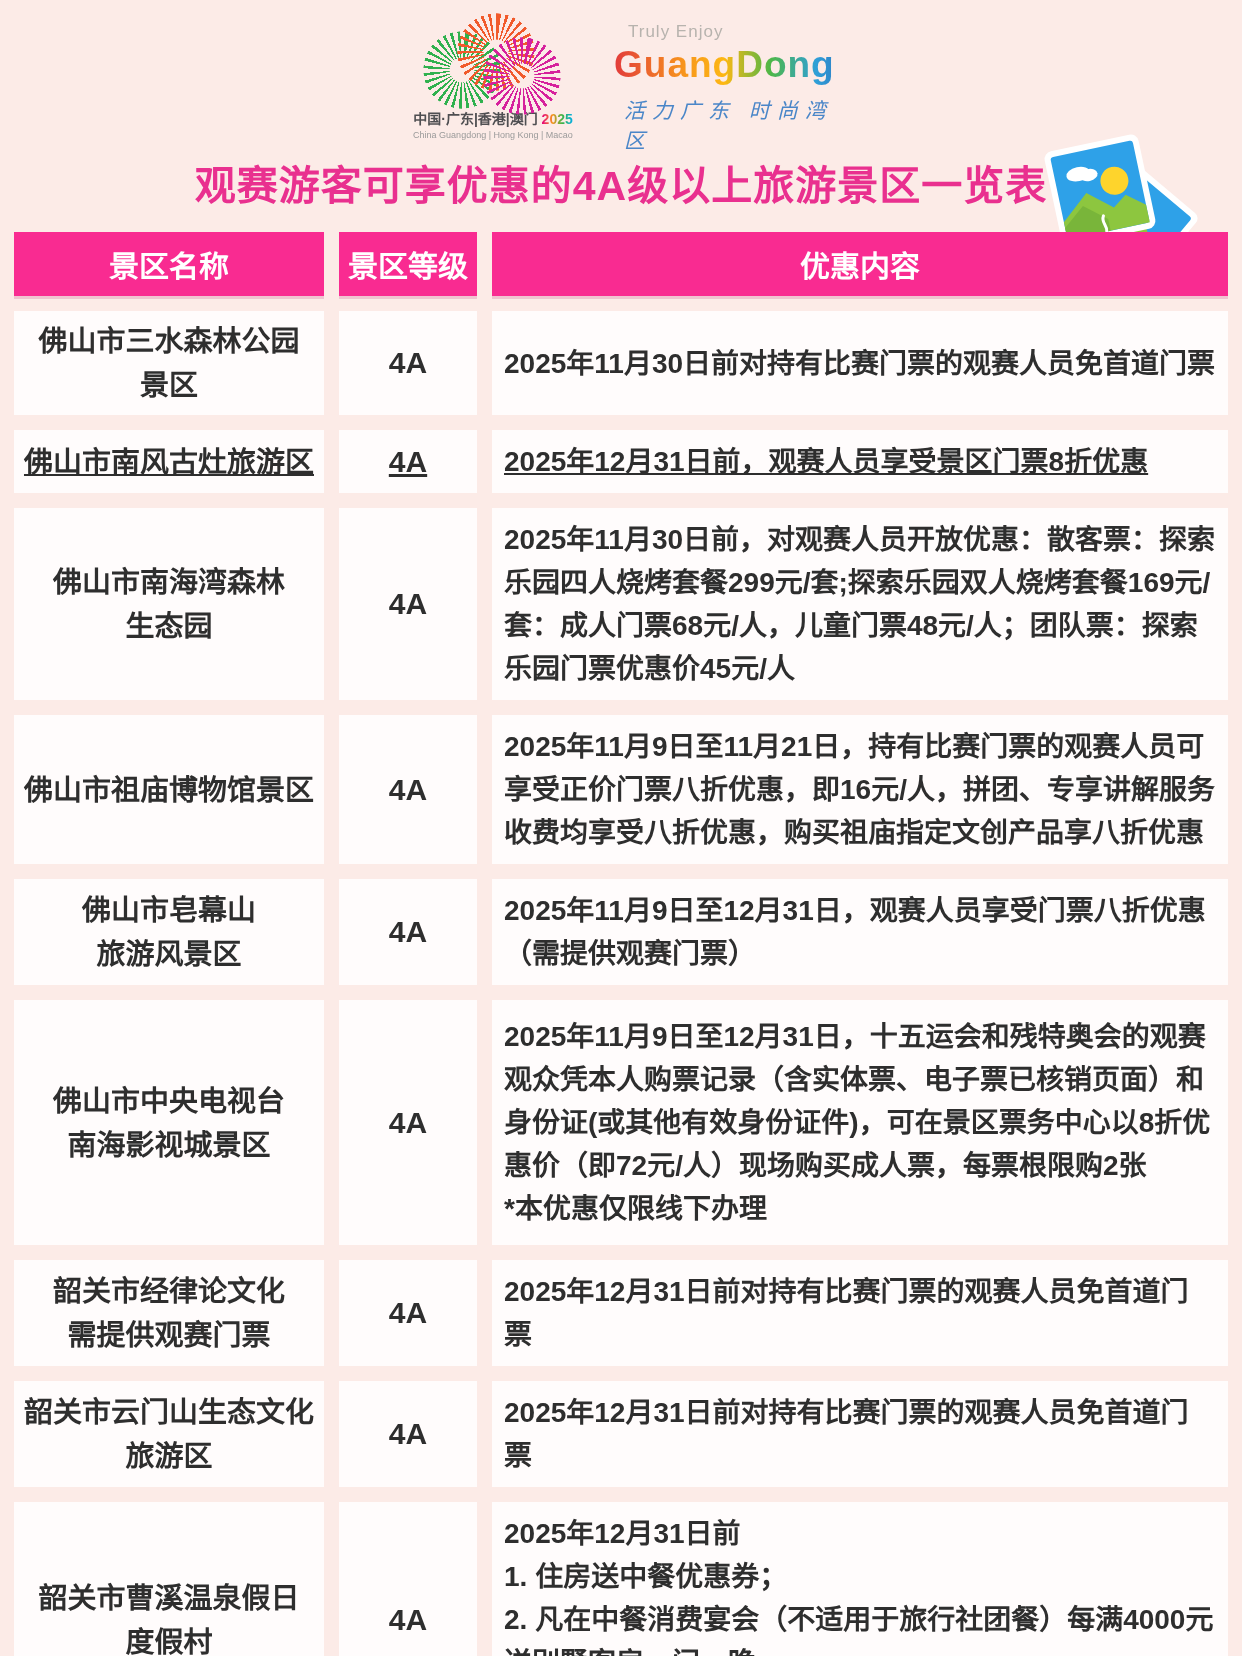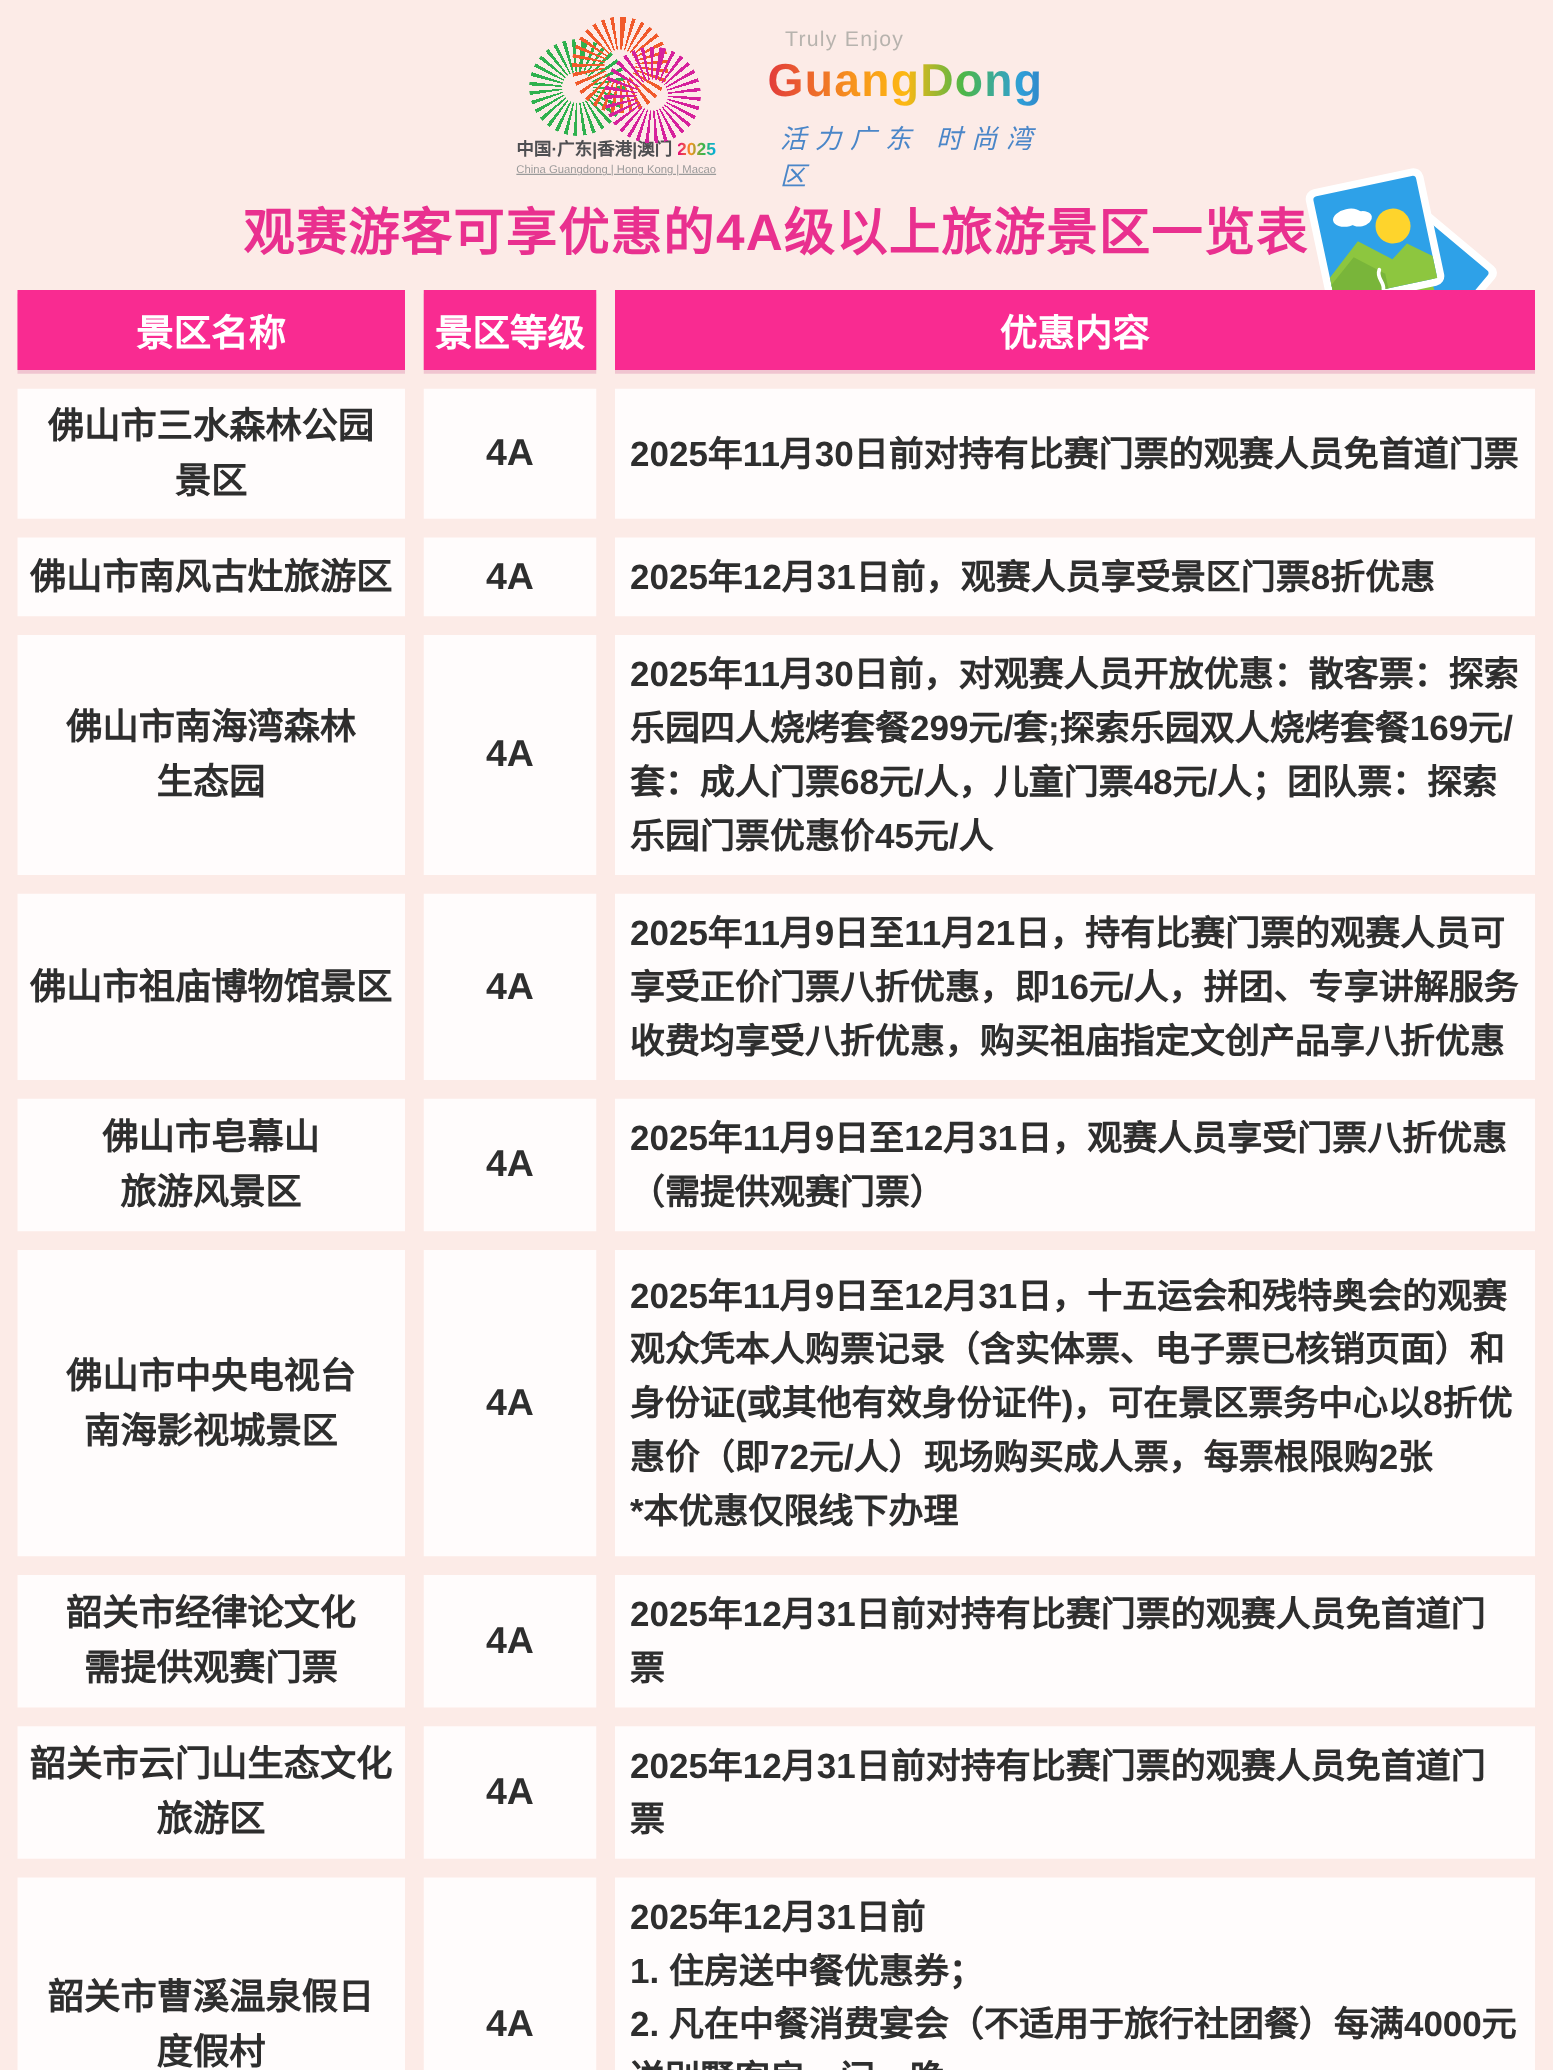--- a/index.html
+++ b/index.html
@@ -25,21 +25,21 @@
             mask-image: radial-gradient(closest-side, transparent 30%, #000 32% 96%, transparent 97%);
   }
   .fan-green  { left:4px;  top:14px; background:repeating-conic-gradient(from 8deg,  #2fb14e 0deg 4.5deg, transparent 4.5deg 11.5deg); }
   .fan-orange { left:38px; top:-4px; background:repeating-conic-gradient(from 3deg,  #f15a2b 0deg 4.5deg, transparent 4.5deg 11.5deg); }
   .fan-pink   { left:64px; top:20px; background:repeating-conic-gradient(from 12deg, #d6219c 0deg 4.5deg, transparent 4.5deg 11.5deg); }
   .emblem-cn { font-size:14px; font-weight:bold; color:#4f4f52; letter-spacing:0; white-space:nowrap; }
   .emblem-cn .year {
     background:linear-gradient(90deg,#e6007e,#f7941d,#39b54a,#00aeef);
     -webkit-background-clip:text; background-clip:text; color:transparent; font-weight:bold;
   }
-  .emblem-en { font-size:9px; color:#9a9a9a; margin-top:2px; white-space:nowrap;text-decoration:underline; }
+  .emblem-en { font-size:9px; color:#9a9a9a; margin-top:2px; white-space:nowrap; }
 
   .gd-logo { width:230px; padding-top:6px; text-align:left; }
   .gd-truly { font-size:17px; color:#b7b3ae; letter-spacing:1px; padding-left:14px; }
   .gd-word {
     font-size:37px; font-weight:900; letter-spacing:1px; line-height:1.25;
     background:linear-gradient(90deg,#e23b3b 0%,#f7941d 30%,#fdb813 48%,#4db748 68%,#2f9fd8 88%,#2f77c0 100%);
     -webkit-background-clip:text; background-clip:text; color:transparent;
     text-shadow:0 0 0 rgba(255,255,255,0);
   }
   .gd-cn { font-size:21px; font-weight:normal; color:#4a86c8; letter-spacing:7px; margin-top:6px; padding-left:10px; font-style:italic; }
@@ -67,21 +67,21 @@
     justify-content:center; text-align:center;
     font-size:29px; font-weight:bold; line-height:44px; white-space:pre-line;
     padding:8px 6px;
   }
   .level-cell { justify-content:center; font-size:30px; font-weight:bold; }
   .benefit-cell {
     font-size:28px; font-weight:600; line-height:43px; white-space:pre-line;
     padding:10px 12px; text-align:left;
   }
   .r0 .cell { min-height:86px; }
-  .r1 .cell { min-height:50px; }
+  .r1 .cell { min-height:50px;text-decoration:underline; }
   .r2 .cell { min-height:171px; }
   .r3 .cell { min-height:134px; }
   .r4 .cell { min-height:92px; }
   .r5 .cell { min-height:245px; }
   .r6 .cell { min-height:88px; }
   .r7 .cell { min-height:88px; }
   .r8 .cell { min-height:231px; }
 </style>
 </head>
 <body>

